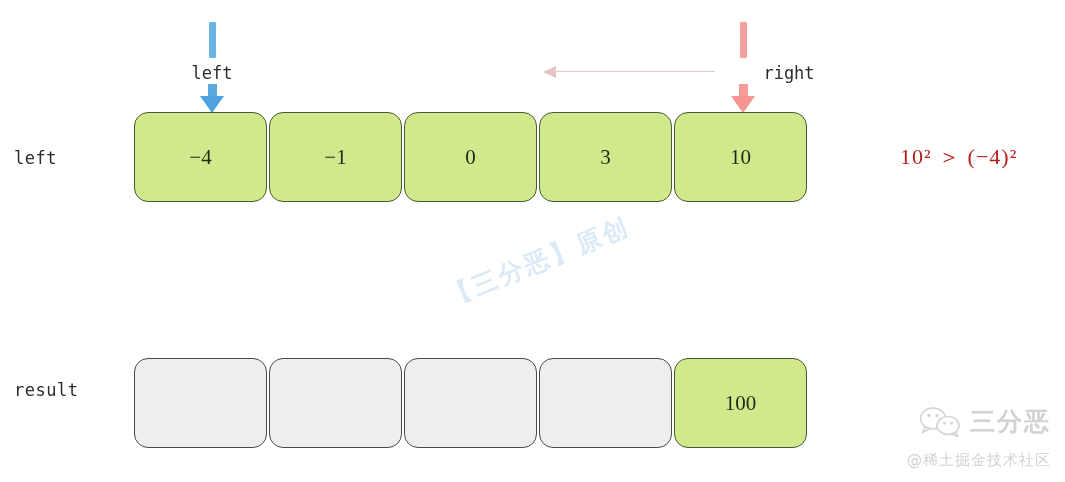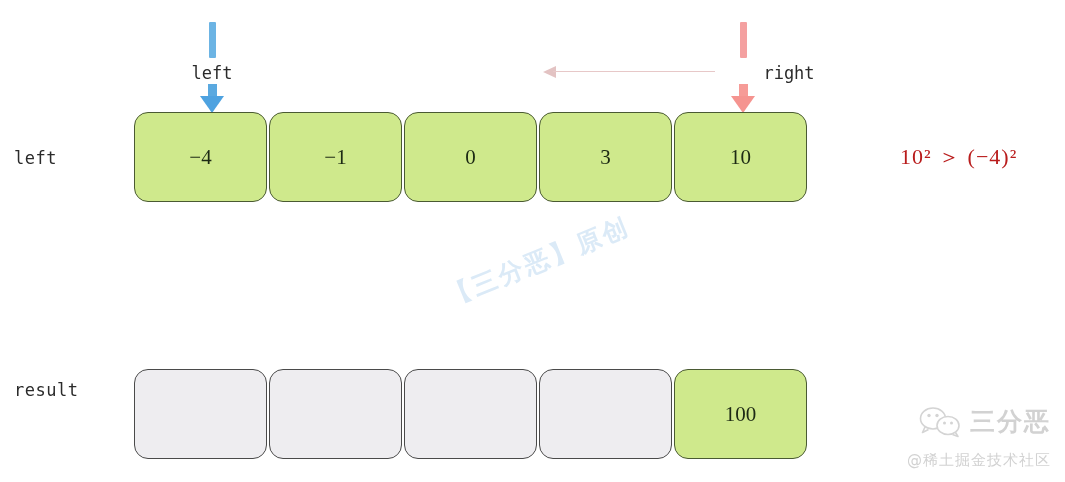--- a/index.html
+++ b/index.html
@@ -32,21 +32,21 @@
   #label-nums   { left: 14px;  top: 148px; }
   #label-result { left: 14px;  top: 380px; }
 
   
   .array-row {
     position: absolute;
     display: flex;
     gap: 2px;
   }
   #row-nums   { left: 134px; top: 112px; }
-  #row-result { left: 134px; top: 369px; }
+  #row-result { left: 134px; top: 358px; }
 
   .cell {
     width: 133px;
     height: 90px;
     border-radius: 14px;
     border: 1.6px solid #3f3f3f;
     box-sizing: border-box;
     display: flex;
     align-items: center;
     justify-content: center;

